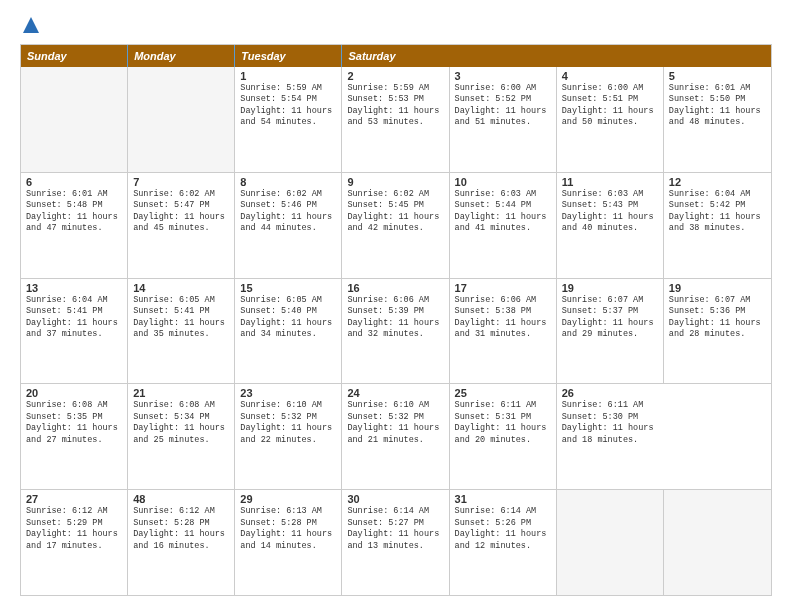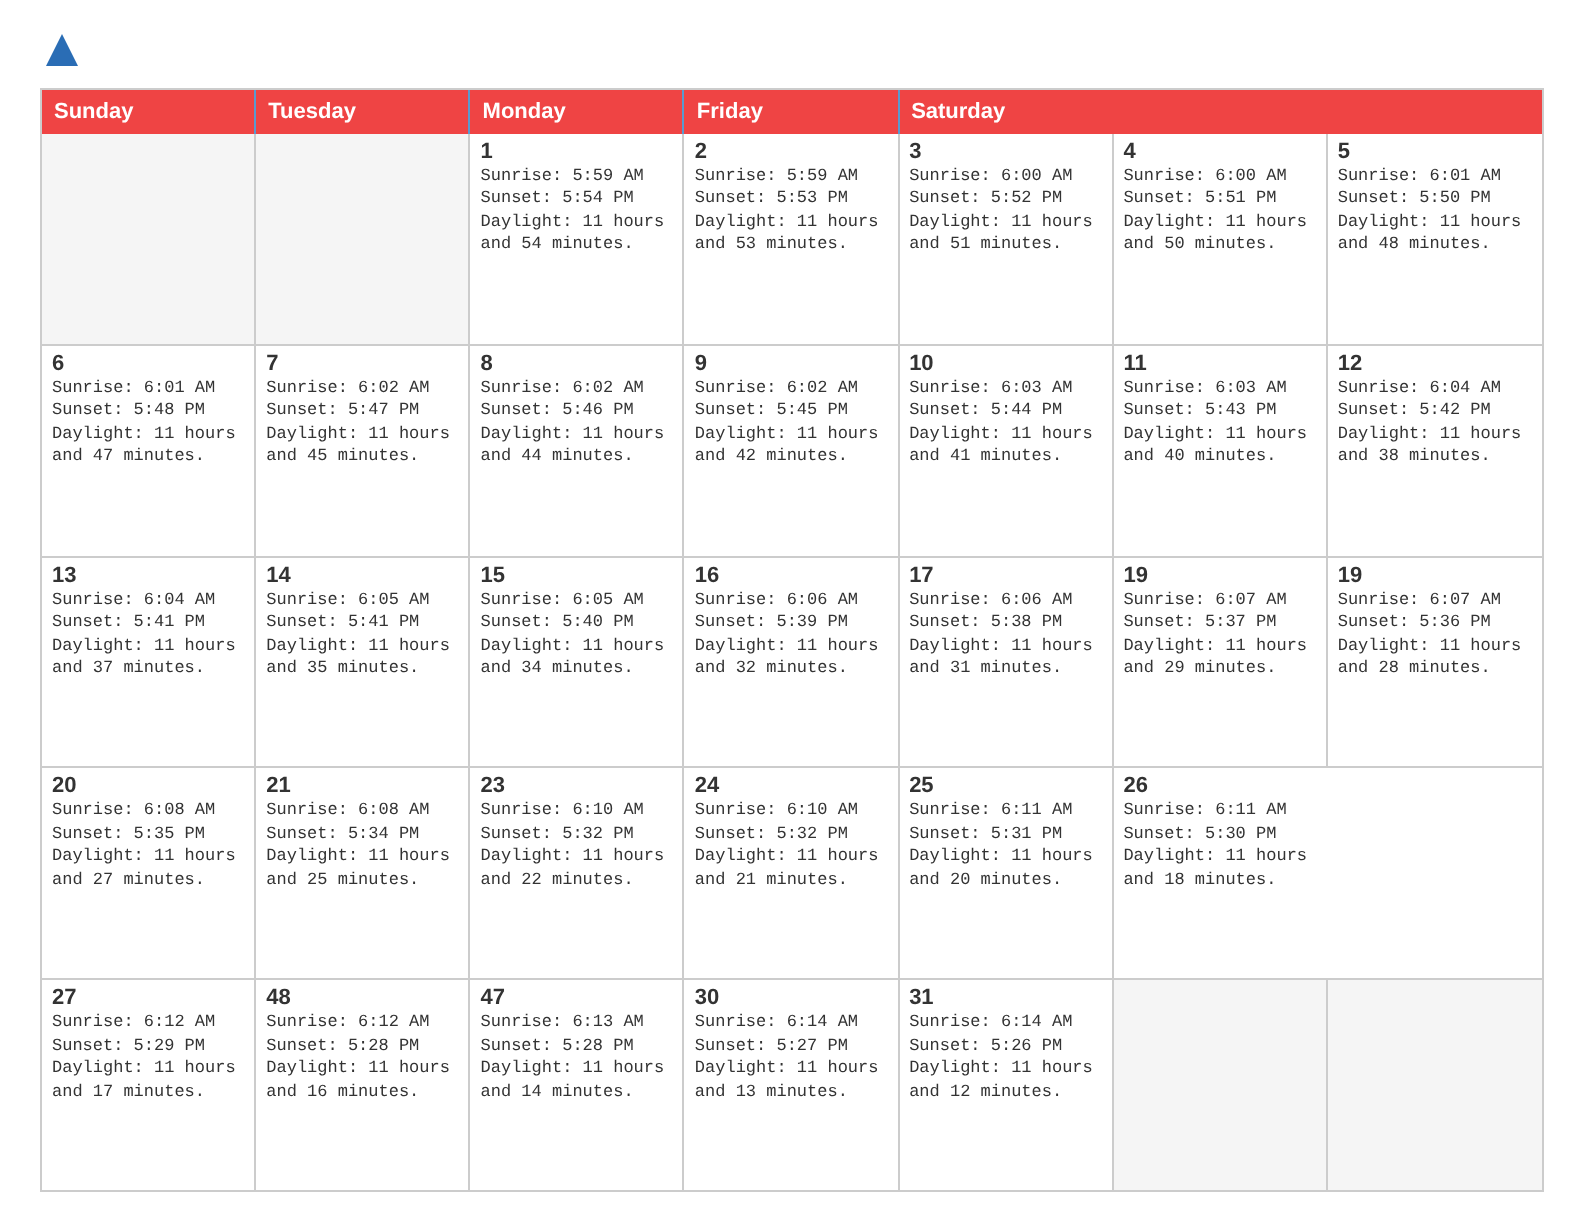--- a/index.html
+++ b/index.html
@@ -63,21 +63,22 @@
     }
     .calendar {
       flex: 1;
       display: flex;
       flex-direction: column;
       border: 1px solid #ccc;
     }
     .cal-header {
       display: grid;
       grid-template-columns: repeat(7, 1fr);
-      background: #ef4444;
+      background: #a16207;
+      font-style: italic;
     }
     .cal-header-cell {
       color: #fff;
       font-size: 11px;
       font-weight: bold;
       padding: 5px 6px;
       border-right: 1px solid #5a9ad0;
       text-align: left;
     }
     .cal-header-cell:last-child { border-right: none; }
@@ -135,23 +136,22 @@
     </div>
     <div class="title-block">
       <div class="month-title"></div>
       <div class="location-title"></div>
     </div>
   </div>
 
   <div class="calendar">
     <div class="cal-header">
     <div class="cal-header-cell">Sunday</div>
+        <div class="cal-header-cell">Monday</div>
         <div class="cal-header-cell">Tuesday</div>
-        <div class="cal-header-cell">Monday</div>
-        <div class="cal-header-cell">Friday</div>
         <div class="cal-header-cell">Saturday</div>
       </div>
     <div class="cal-body">
     <div class="cal-row">
           <div class="cal-cell empty"></div>
           <div class="cal-cell empty"></div>
           <div class="cal-cell">
             <span class="day-num">1</span>
             <div class="cell-text">Sunrise: 5:59 AM<br>Sunset: 5:54 PM<br>Daylight: 11 hours and 54 minutes.</div>
           </div>
@@ -261,21 +261,21 @@
         <div class="cal-row">
           <div class="cal-cell">
             <span class="day-num">27</span>
             <div class="cell-text">Sunrise: 6:12 AM<br>Sunset: 5:29 PM<br>Daylight: 11 hours and 17 minutes.</div>
           </div>
           <div class="cal-cell">
             <span class="day-num">48</span>
             <div class="cell-text">Sunrise: 6:12 AM<br>Sunset: 5:28 PM<br>Daylight: 11 hours and 16 minutes.</div>
           </div>
           <div class="cal-cell">
-            <span class="day-num">47</span>
+            <span class="day-num">29</span>
             <div class="cell-text">Sunrise: 6:13 AM<br>Sunset: 5:28 PM<br>Daylight: 11 hours and 14 minutes.</div>
           </div>
           <div class="cal-cell">
             <span class="day-num">30</span>
             <div class="cell-text">Sunrise: 6:14 AM<br>Sunset: 5:27 PM<br>Daylight: 11 hours and 13 minutes.</div>
           </div>
           <div class="cal-cell">
             <span class="day-num">31</span>
             <div class="cell-text">Sunrise: 6:14 AM<br>Sunset: 5:26 PM<br>Daylight: 11 hours and 12 minutes.</div>
           </div>

